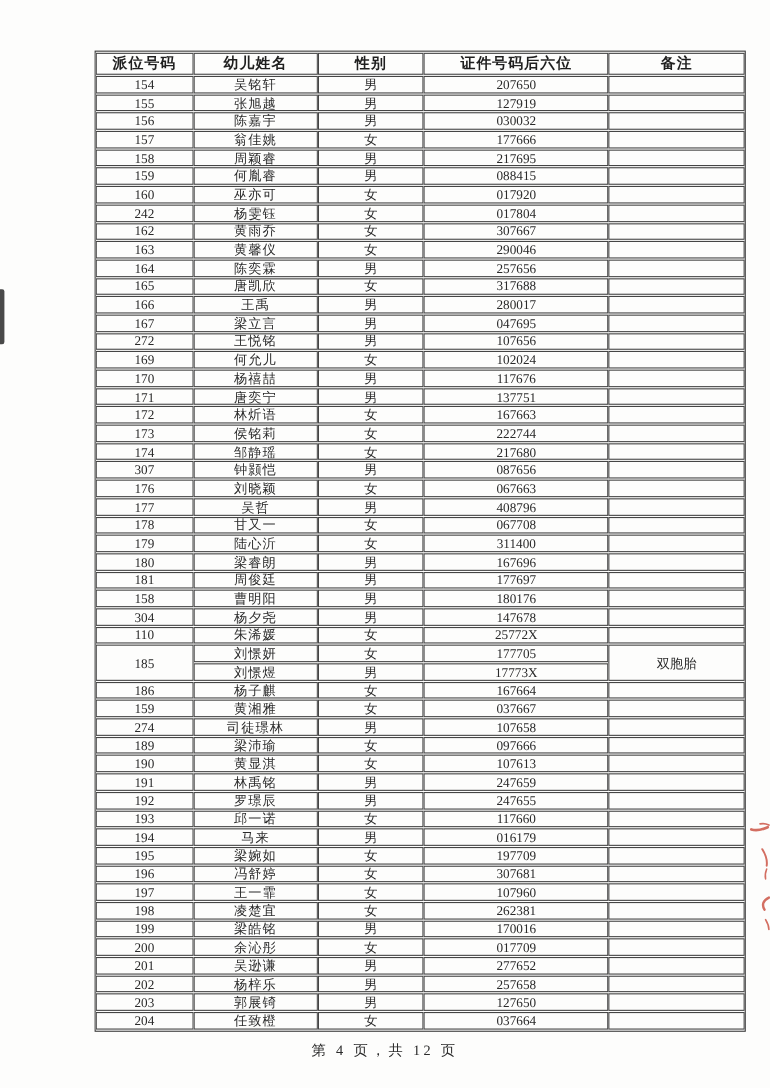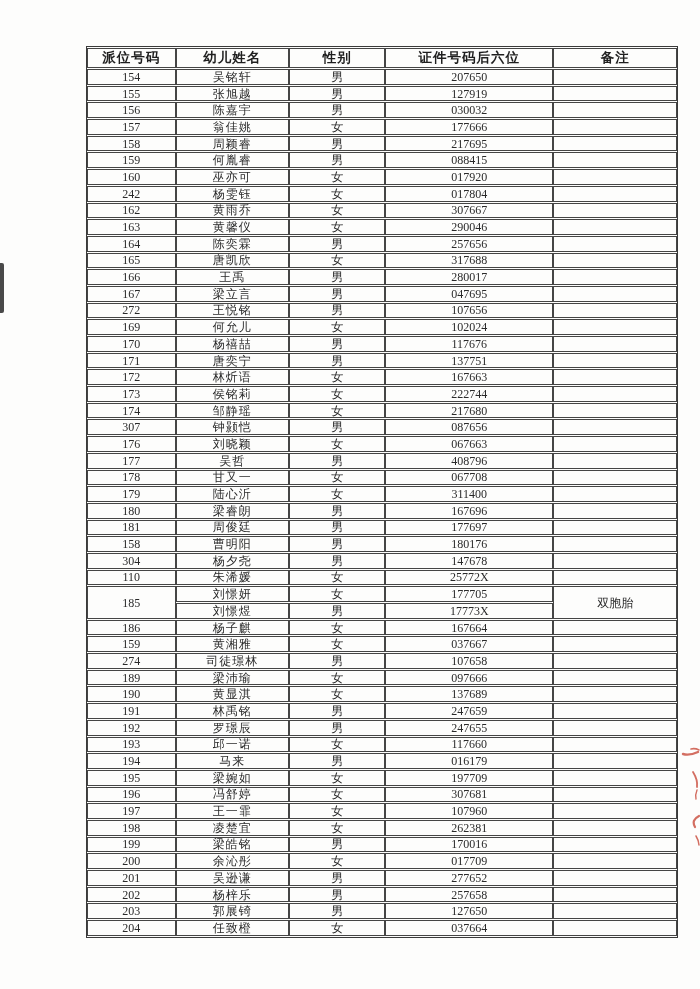--- a/index.html
+++ b/index.html
@@ -323,21 +323,21 @@
             <td>189</td>
             <td class="name">梁沛瑜</td>
             <td>女</td>
             <td>097666</td>
             <td></td>
           </tr>
           <tr>
             <td>190</td>
             <td class="name">黄显淇</td>
             <td>女</td>
-            <td>137689</td>
+            <td>107613</td>
             <td></td>
           </tr>
           <tr>
             <td>191</td>
             <td class="name">林禹铭</td>
             <td>男</td>
             <td>247659</td>
             <td></td>
           </tr>
           <tr>
@@ -439,14 +439,15 @@
     <g fill="none" stroke="#c94b3b" stroke-linecap="round">
       <path d="M22 16 q-9 4 -15 2" stroke-width="2.4"></path>
       <path d="M23 14 q-4 -2 -8 -1" stroke-width="1.6"></path>
       <path d="M17 36 q5 8 4 15" stroke-width="1.8"></path>
       <path d="M21 54 q-2 5 -1 9" stroke-width="1.4"></path>
       <path d="M23 80 q-8 4 -4 11" stroke-width="2.2"></path>
       <path d="M20 100 q3 5 3 9" stroke-width="1.5"></path>
     </g>
   </svg>
 
+  <div class="footer">第 4 页，共 12 页</div>
 
 </div>
 
 </body></html>

